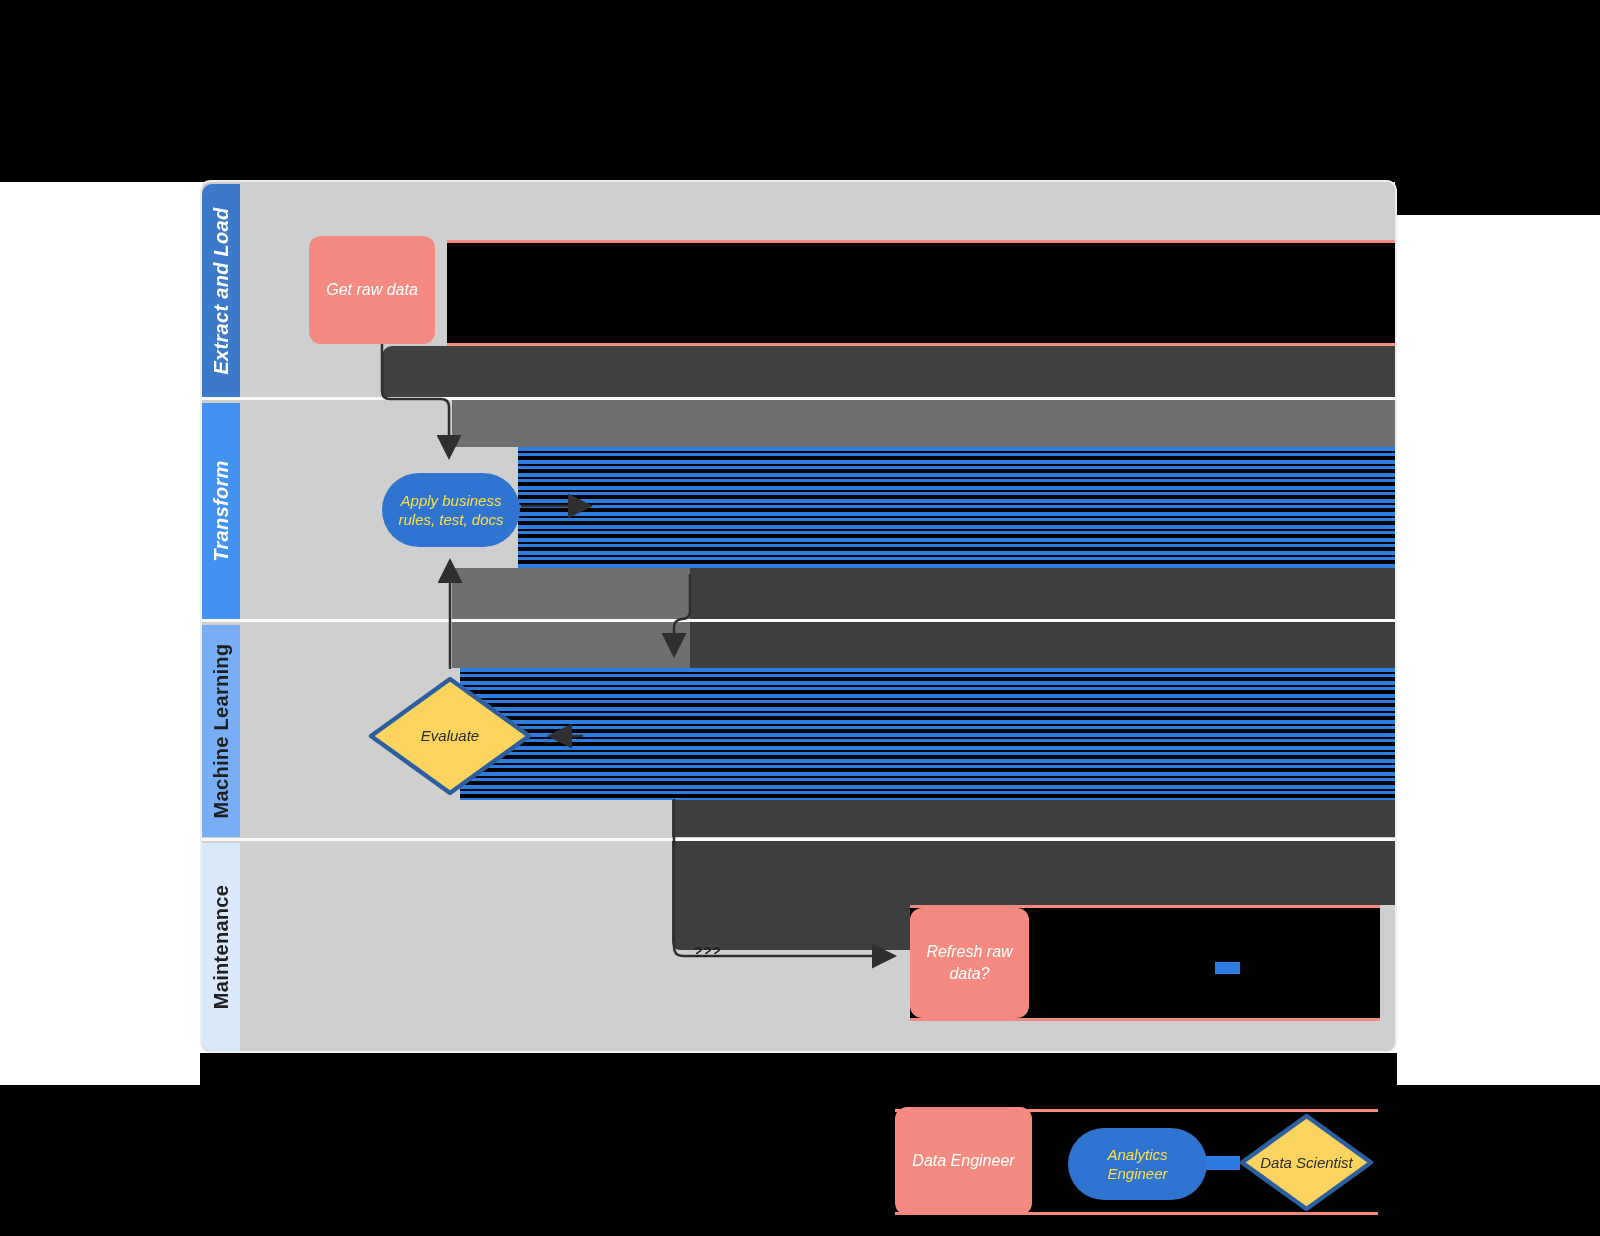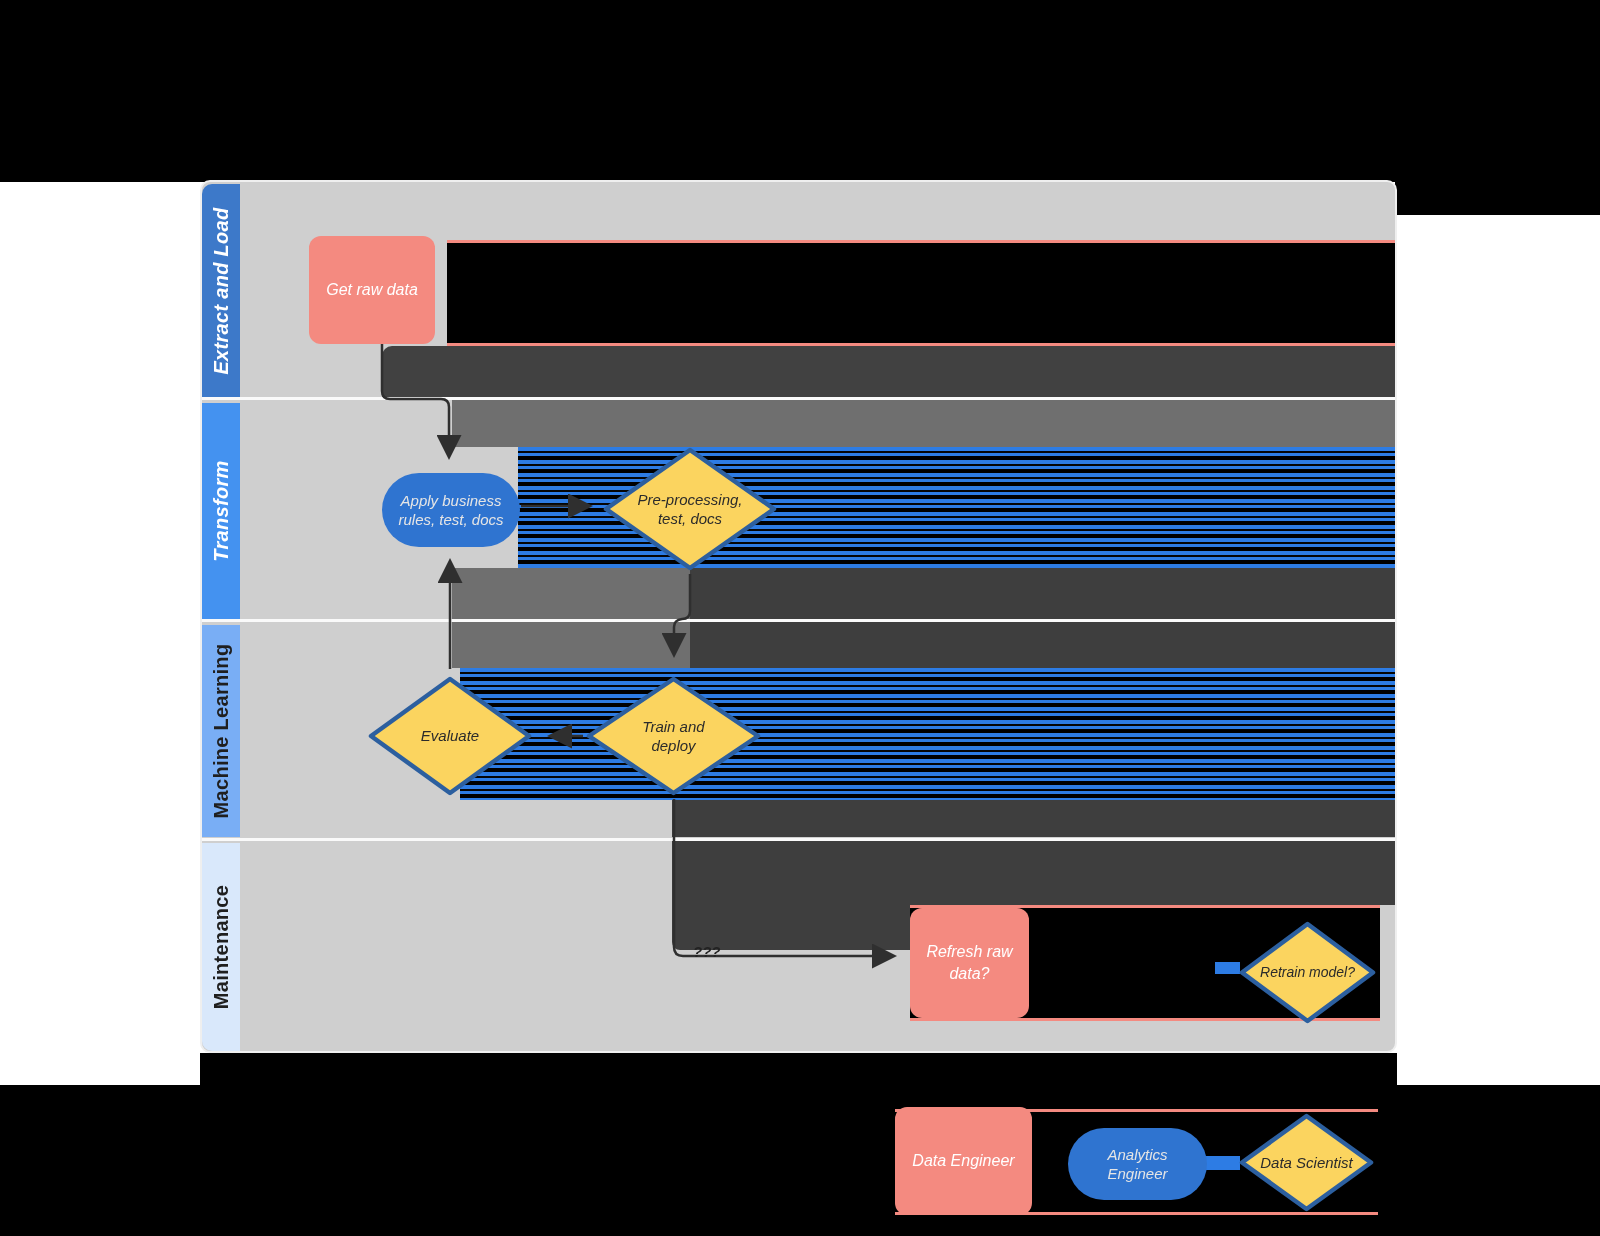--- a/index.html
+++ b/index.html
@@ -18,21 +18,21 @@
               white-space:nowrap;font-weight:bold;font-size:20px;letter-spacing:.3px;}
   .separator{left:202px;width:1193px;height:3px;background:#fafafa;}
   
   .band{position:absolute;}
   .stripes{background:repeating-linear-gradient(180deg,
             #2d7ce4 0 4px,#050505 4px 6px,#2d7ce4 6px 9px,#000 9px 13px);}
   
   .rect-node{border-radius:12px;color:#fff;font-style:italic;font-size:16px;line-height:1.35;
              display:flex;align-items:center;justify-content:center;text-align:center;padding:0 16px;box-sizing:border-box;}
   .salmon{background:#f48a80;}
-  .stadium{background:#2f74d0;border-radius:40px;color:#e5e5e5;font-style:italic;font-size:15px;line-height:1.3;
+  .stadium{background:#2f74d0;border-radius:40px;color:#fde047;font-style:italic;font-size:15px;line-height:1.3;
            display:flex;align-items:center;justify-content:center;text-align:center;padding:0 14px;box-sizing:border-box;}
   .diamond{position:absolute;}
   .diamond svg{position:absolute;left:0;top:0;}
   .dlabel{position:absolute;inset:0;display:flex;align-items:center;justify-content:center;
           text-align:center;font-style:italic;font-size:15px;color:#2b2b2b;line-height:1.3;padding:0 26px;}
   .annotation{font-weight:bold;font-style:italic;font-size:15px;color:#222;}
   .thinline{position:absolute;height:3px;background:#f48a80;}
 </style>
 </head>
 <body>
@@ -98,54 +98,36 @@
   </svg>
 
   <div class="abs rect-node salmon" style="left:309px;top:236px;width:126px;height:108px;">
     <span>Get raw data</span>
   </div>
 
   <div class="abs stadium" style="left:382px;top:473px;width:138px;height:74px;">
     <span>Apply business rules, test, docs</span>
   </div>
 
-  <div class="diamond" style="left:602px;top:446px;width:176px;height:126px;">
-    <svg width="176" height="126">
-      <polygon points="88,4 172,63 88,122 4,63" fill="#fbd45f" stroke="#2c5f9f" stroke-width="4.5" stroke-linejoin="round"></polygon>
-    </svg>
-    <div class="dlabel">Pre-processing, test, docs</div>
-  </div>
 
   <div class="diamond" style="left:367px;top:675px;width:166px;height:122px;">
     <svg width="166" height="122">
       <polygon points="83,4 162,61 83,118 4,61" fill="#fbd45f" stroke="#2c5f9f" stroke-width="4.5" stroke-linejoin="round"></polygon>
     </svg>
     <div class="dlabel">Evaluate</div>
   </div>
 
-  <div class="diamond" style="left:585px;top:675px;width:177px;height:122px;">
-    <svg width="177" height="122">
-      <polygon points="88.5,4 173,61 88.5,118 4,61" fill="#fbd45f" stroke="#2c5f9f" stroke-width="4.5" stroke-linejoin="round"></polygon>
-    </svg>
-    <div class="dlabel" style="padding:0 34px;">Train and deploy</div>
-  </div>
 
   <div class="abs annotation" style="left:693px;top:943px;">???</div>
 
   <div class="abs rect-node salmon" style="left:910px;top:908px;width:119px;height:110px;">
     <span>Refresh raw data?</span>
   </div>
 
 
-  <div class="diamond" style="left:1238px;top:920px;width:139px;height:105px;">
-    <svg width="139" height="105">
-      <polygon points="69.5,4 135,52.5 69.5,101 4,52.5" fill="#fbd45f" stroke="#2c5f9f" stroke-width="4.5" stroke-linejoin="round"></polygon>
-    </svg>
-    <div class="dlabel" style="font-size:14px;padding:0 14px;">Retrain model?</div>
-  </div>
 
   <div class="thinline" style="left:895px;top:1109px;width:483px;"></div>
   <div class="thinline" style="left:895px;top:1212px;width:483px;"></div>
   <div class="abs" style="left:1205px;top:1156px;width:35px;height:14px;background:#2d7ce4;"></div>
 
   <div class="abs stadium" style="left:1068px;top:1128px;width:139px;height:72px;">
     <span>Analytics Engineer</span>
   </div>
   <div class="abs rect-node salmon" style="left:895px;top:1107px;width:137px;height:108px;">
     <span>Data Engineer</span>

